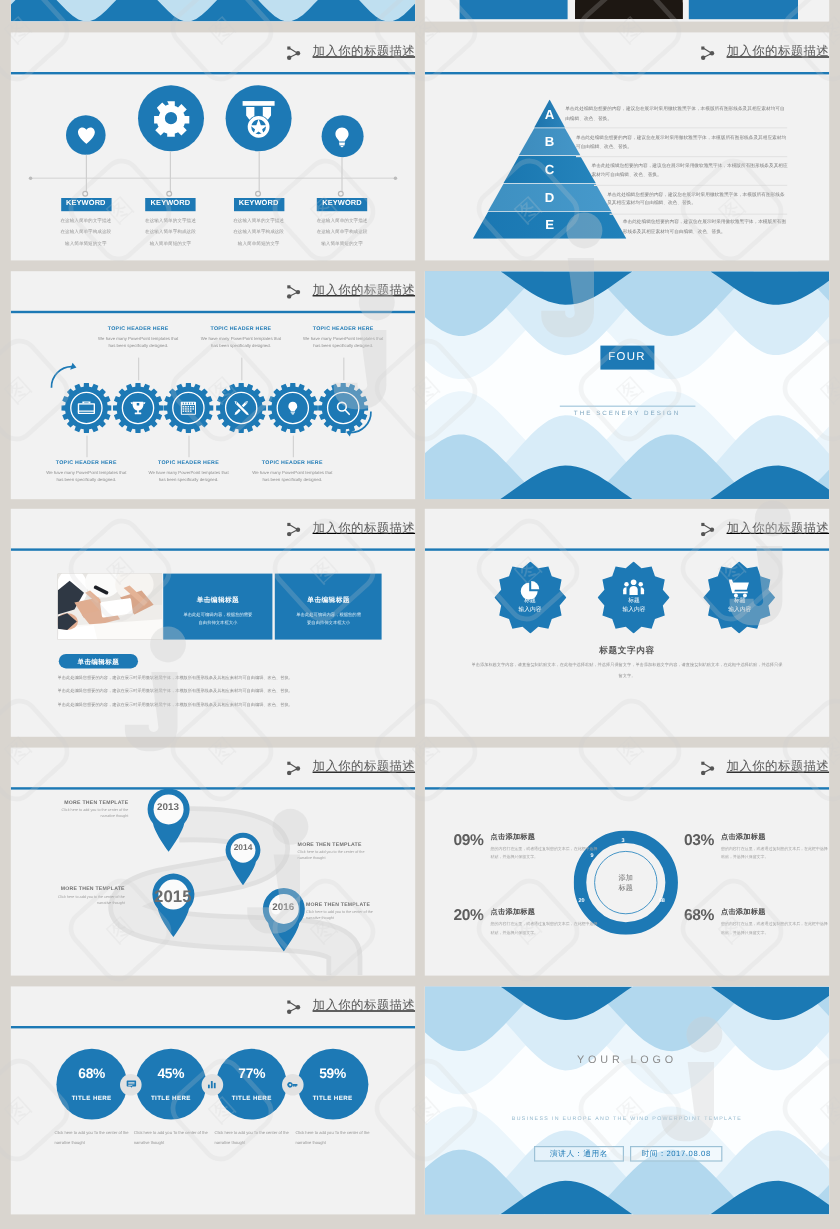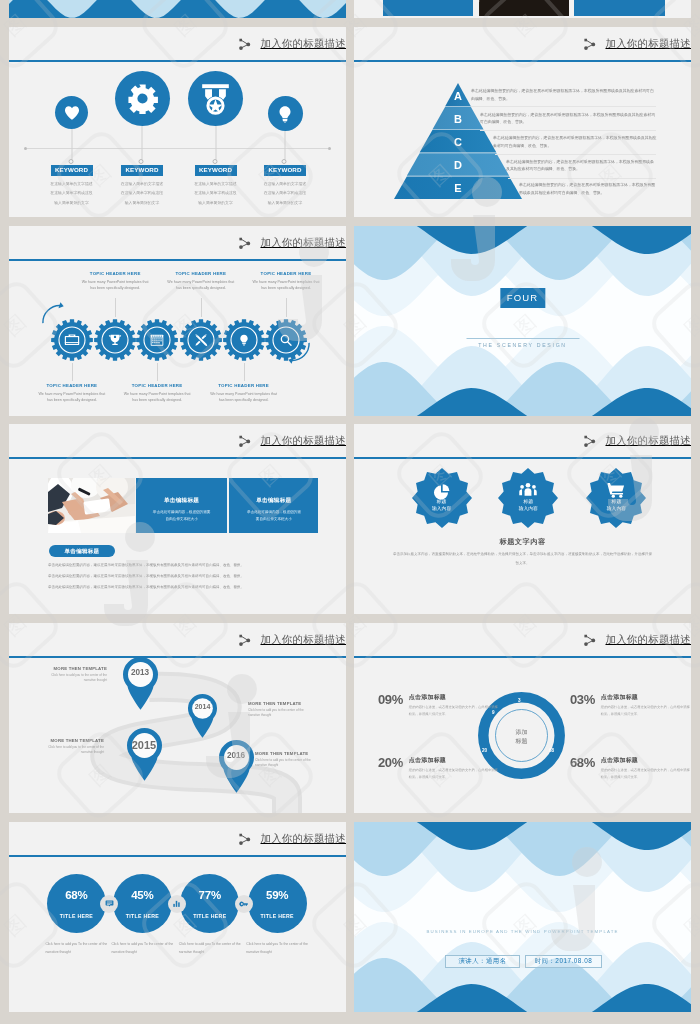--- a/index.html
+++ b/index.html
@@ -620,21 +620,21 @@
       <path d="M4.72 25.20 A 14.50 14.50 0 1 1 26.28 25.20 C 25.41 30.28 19.85 38.70 15.50 44.79 C 11.15 38.70 5.59 30.28 4.72 25.20 Z" fill="#1d79b5"></path>
       <circle cx="15.5" cy="15.5" r="10.37" fill="#fbfbfb"></circle>
     </svg>
     <div class="pin-yr" style="top:10.6px;font-size:7.0px;">2014</div>
   </div>
   <div class="pin" style="left:116.5px;top:103.5px;width:37.0px;height:54.9px;">
     <svg viewBox="0 0 37.0 54.9" style="width:37.0px;height:54.9px;">
       <path d="M5.49 30.21 A 17.50 17.50 0 1 1 31.51 30.21 C 30.46 36.33 23.75 46.50 18.50 53.85 C 13.25 46.50 6.54 36.33 5.49 30.21 Z" fill="#1d79b5"></path>
       <circle cx="18.5" cy="18.5" r="12.51" fill="#fbfbfb"></circle>
     </svg>
-    <div class="pin-yr" style="top:12.6px;font-size:11px;">2015</div>
+    <div class="pin-yr" style="top:12.6px;font-size:14px;">2015</div>
   </div>
   <div class="pin" style="left:208.5px;top:115.5px;width:37.0px;height:54.9px;">
     <svg viewBox="0 0 37.0 54.9" style="width:37.0px;height:54.9px;">
       <path d="M5.49 30.21 A 17.50 17.50 0 1 1 31.51 30.21 C 30.46 36.33 23.75 46.50 18.50 53.85 C 13.25 46.50 6.54 36.33 5.49 30.21 Z" fill="#1d79b5"></path>
       <circle cx="18.5" cy="18.5" r="12.51" fill="#fbfbfb"></circle>
     </svg>
     <div class="pin-yr" style="top:12.6px;font-size:8.2px;">2016</div>
   </div>
 </div>
 
@@ -778,20 +778,21 @@
           <path d="M0 190.0 L0.0 115.8 L4.7 111.6 L9.4 107.9 L14.0 104.8 L18.7 102.4 L23.4 100.8 L28.1 100.1 L32.8 100.1 L37.4 101.1 L42.1 102.8 L46.8 105.3 L51.5 108.5 L56.2 112.3 L60.8 116.6 L65.5 121.3 L70.2 126.2 L74.9 131.2 L79.6 136.2 L84.2 141.0 L88.9 145.6 L93.6 149.6 L98.3 153.1 L103.0 156.0 L107.7 158.1 L112.3 159.5 L117.0 160.0 L121.7 159.7 L126.4 158.5 L131.1 156.5 L135.7 153.8 L140.4 150.4 L145.1 146.4 L149.8 142.0 L154.5 137.2 L159.1 132.3 L163.8 127.2 L168.5 122.3 L173.2 117.5 L177.9 113.1 L182.5 109.2 L187.2 105.9 L191.9 103.3 L196.6 101.4 L201.3 100.3 L205.9 100.0 L210.6 100.6 L215.3 102.0 L220.0 104.2 L224.7 107.2 L229.3 110.8 L234.0 114.9 L238.7 119.4 L243.4 124.3 L248.1 129.3 L252.8 134.3 L257.4 139.2 L262.1 143.8 L266.8 148.1 L271.5 151.8 L276.2 155.0 L280.8 157.4 L285.5 159.1 L290.2 159.9 L294.9 159.9 L299.6 159.0 L304.2 157.4 L308.9 154.9 L313.6 151.8 L318.3 148.0 L323.0 143.8 L327.6 139.1 L332.3 134.2 L337.0 129.2 L337.0 190.0 Z" fill="#ecf6fc"></path>
           <path d="M0 190.0 L0.0 166.7 L4.7 171.2 L9.4 175.2 L14.0 178.6 L18.7 181.2 L23.4 183.0 L28.1 183.9 L32.8 183.9 L37.4 183.0 L42.1 181.3 L46.8 178.7 L51.5 175.3 L56.2 171.3 L60.8 166.8 L65.5 161.9 L70.2 156.6 L74.9 151.3 L79.6 145.9 L84.2 140.8 L88.9 135.9 L93.6 131.5 L98.3 127.7 L103.0 124.5 L107.7 122.2 L112.3 120.7 L117.0 120.0 L121.7 120.3 L126.4 121.4 L131.1 123.5 L135.7 126.3 L140.4 129.8 L145.1 134.0 L149.8 138.7 L154.5 143.7 L159.1 149.0 L163.8 154.4 L168.5 159.7 L173.2 164.8 L177.9 169.5 L182.5 173.7 L187.2 177.4 L191.9 180.3 L196.6 182.4 L201.3 183.6 L205.9 184.0 L210.6 183.5 L215.3 182.0 L220.0 179.8 L224.7 176.7 L229.3 173.0 L234.0 168.6 L238.7 163.8 L243.4 158.7 L248.1 153.4 L252.8 148.0 L257.4 142.7 L262.1 137.7 L266.8 133.2 L271.5 129.1 L276.2 125.7 L280.8 123.0 L285.5 121.1 L290.2 120.2 L294.9 120.1 L299.6 120.9 L304.2 122.6 L308.9 125.1 L313.6 128.4 L318.3 132.3 L323.0 136.8 L327.6 141.7 L332.3 146.9 L337.0 152.3 L337.0 190.0 Z" fill="#d8ecf8"></path>
           <path d="M0 190.0 L0.0 151.8 L4.7 147.6 L9.4 143.9 L14.0 140.8 L18.7 138.4 L23.4 136.8 L28.1 136.1 L32.8 136.1 L37.4 137.1 L42.1 138.8 L46.8 141.3 L51.5 144.5 L56.2 148.3 L60.8 152.6 L65.5 157.3 L70.2 162.2 L74.9 167.2 L79.6 172.2 L84.2 177.0 L88.9 181.6 L93.6 185.6 L98.3 189.1 L103.0 192.0 L107.7 194.1 L112.3 195.5 L117.0 196.0 L121.7 195.7 L126.4 194.5 L131.1 192.5 L135.7 189.8 L140.4 186.4 L145.1 182.4 L149.8 178.0 L154.5 173.2 L159.1 168.3 L163.8 163.2 L168.5 158.3 L173.2 153.5 L177.9 149.1 L182.5 145.2 L187.2 141.9 L191.9 139.3 L196.6 137.4 L201.3 136.3 L205.9 136.0 L210.6 136.6 L215.3 138.0 L220.0 140.2 L224.7 143.2 L229.3 146.8 L234.0 150.9 L238.7 155.4 L243.4 160.3 L248.1 165.3 L252.8 170.3 L257.4 175.2 L262.1 179.8 L266.8 184.1 L271.5 187.8 L276.2 191.0 L280.8 193.4 L285.5 195.1 L290.2 195.9 L294.9 195.9 L299.6 195.0 L304.2 193.4 L308.9 190.9 L313.6 187.8 L318.3 184.0 L323.0 179.8 L327.6 175.1 L332.3 170.2 L337.0 165.2 L337.0 190.0 Z" fill="#b2d8ee"></path>
           <path d="M0 190.0 L0.0 191.2 L4.7 194.0 L9.4 196.5 L14.0 198.6 L18.7 200.2 L23.4 201.4 L28.1 201.9 L32.8 201.9 L37.4 201.4 L42.1 200.3 L46.8 198.7 L51.5 196.6 L56.2 194.1 L60.8 191.3 L65.5 188.2 L70.2 184.9 L74.9 181.5 L79.6 178.2 L84.2 175.0 L88.9 171.9 L93.6 169.2 L98.3 166.8 L103.0 164.8 L107.7 163.4 L112.3 162.4 L117.0 162.0 L121.7 162.2 L126.4 162.9 L131.1 164.2 L135.7 165.9 L140.4 168.1 L145.1 170.7 L149.8 173.7 L154.5 176.8 L159.1 180.1 L163.8 183.5 L168.5 186.8 L173.2 190.0 L177.9 192.9 L182.5 195.6 L187.2 197.8 L191.9 199.7 L196.6 201.0 L201.3 201.8 L205.9 202.0 L210.6 201.7 L215.3 200.8 L220.0 199.4 L224.7 197.4 L229.3 195.1 L234.0 192.4 L238.7 189.4 L243.4 186.2 L248.1 182.8 L252.8 179.5 L257.4 176.2 L262.1 173.1 L266.8 170.2 L271.5 167.7 L276.2 165.5 L280.8 163.9 L285.5 162.7 L290.2 162.1 L294.9 162.0 L299.6 162.6 L304.2 163.6 L308.9 165.2 L313.6 167.2 L318.3 169.7 L323.0 172.5 L327.6 175.6 L332.3 178.8 L337.0 182.2 L337.0 190.0 Z" fill="#1b79b4"></path>
         </g>
         <path d="M0 190.0 L0.0 115.8 L4.7 111.6 L9.4 107.9 L14.0 104.8 L18.7 102.4 L23.4 100.8 L28.1 100.1 L32.8 100.1 L37.4 101.1 L42.1 102.8 L46.8 105.3 L51.5 108.5 L56.2 112.3 L60.8 116.6 L65.5 121.3 L70.2 126.2 L74.9 131.2 L79.6 136.2 L84.2 141.0 L88.9 145.6 L93.6 149.6 L98.3 153.1 L103.0 156.0 L107.7 158.1 L112.3 159.5 L117.0 160.0 L121.7 159.7 L126.4 158.5 L131.1 156.5 L135.7 153.8 L140.4 150.4 L145.1 146.4 L149.8 142.0 L154.5 137.2 L159.1 132.3 L163.8 127.2 L168.5 122.3 L173.2 117.5 L177.9 113.1 L182.5 109.2 L187.2 105.9 L191.9 103.3 L196.6 101.4 L201.3 100.3 L205.9 100.0 L210.6 100.6 L215.3 102.0 L220.0 104.2 L224.7 107.2 L229.3 110.8 L234.0 114.9 L238.7 119.4 L243.4 124.3 L248.1 129.3 L252.8 134.3 L257.4 139.2 L262.1 143.8 L266.8 148.1 L271.5 151.8 L276.2 155.0 L280.8 157.4 L285.5 159.1 L290.2 159.9 L294.9 159.9 L299.6 159.0 L304.2 157.4 L308.9 154.9 L313.6 151.8 L318.3 148.0 L323.0 143.8 L327.6 139.1 L332.3 134.2 L337.0 129.2 L337.0 190.0 Z" fill="#ecf6fc"></path>
         <path d="M0 190.0 L0.0 166.7 L4.7 171.2 L9.4 175.2 L14.0 178.6 L18.7 181.2 L23.4 183.0 L28.1 183.9 L32.8 183.9 L37.4 183.0 L42.1 181.3 L46.8 178.7 L51.5 175.3 L56.2 171.3 L60.8 166.8 L65.5 161.9 L70.2 156.6 L74.9 151.3 L79.6 145.9 L84.2 140.8 L88.9 135.9 L93.6 131.5 L98.3 127.7 L103.0 124.5 L107.7 122.2 L112.3 120.7 L117.0 120.0 L121.7 120.3 L126.4 121.4 L131.1 123.5 L135.7 126.3 L140.4 129.8 L145.1 134.0 L149.8 138.7 L154.5 143.7 L159.1 149.0 L163.8 154.4 L168.5 159.7 L173.2 164.8 L177.9 169.5 L182.5 173.7 L187.2 177.4 L191.9 180.3 L196.6 182.4 L201.3 183.6 L205.9 184.0 L210.6 183.5 L215.3 182.0 L220.0 179.8 L224.7 176.7 L229.3 173.0 L234.0 168.6 L238.7 163.8 L243.4 158.7 L248.1 153.4 L252.8 148.0 L257.4 142.7 L262.1 137.7 L266.8 133.2 L271.5 129.1 L276.2 125.7 L280.8 123.0 L285.5 121.1 L290.2 120.2 L294.9 120.1 L299.6 120.9 L304.2 122.6 L308.9 125.1 L313.6 128.4 L318.3 132.3 L323.0 136.8 L327.6 141.7 L332.3 146.9 L337.0 152.3 L337.0 190.0 Z" fill="#d8ecf8"></path>
         <path d="M0 190.0 L0.0 151.8 L4.7 147.6 L9.4 143.9 L14.0 140.8 L18.7 138.4 L23.4 136.8 L28.1 136.1 L32.8 136.1 L37.4 137.1 L42.1 138.8 L46.8 141.3 L51.5 144.5 L56.2 148.3 L60.8 152.6 L65.5 157.3 L70.2 162.2 L74.9 167.2 L79.6 172.2 L84.2 177.0 L88.9 181.6 L93.6 185.6 L98.3 189.1 L103.0 192.0 L107.7 194.1 L112.3 195.5 L117.0 196.0 L121.7 195.7 L126.4 194.5 L131.1 192.5 L135.7 189.8 L140.4 186.4 L145.1 182.4 L149.8 178.0 L154.5 173.2 L159.1 168.3 L163.8 163.2 L168.5 158.3 L173.2 153.5 L177.9 149.1 L182.5 145.2 L187.2 141.9 L191.9 139.3 L196.6 137.4 L201.3 136.3 L205.9 136.0 L210.6 136.6 L215.3 138.0 L220.0 140.2 L224.7 143.2 L229.3 146.8 L234.0 150.9 L238.7 155.4 L243.4 160.3 L248.1 165.3 L252.8 170.3 L257.4 175.2 L262.1 179.8 L266.8 184.1 L271.5 187.8 L276.2 191.0 L280.8 193.4 L285.5 195.1 L290.2 195.9 L294.9 195.9 L299.6 195.0 L304.2 193.4 L308.9 190.9 L313.6 187.8 L318.3 184.0 L323.0 179.8 L327.6 175.1 L332.3 170.2 L337.0 165.2 L337.0 190.0 Z" fill="#b2d8ee"></path>
         <path d="M0 190.0 L0.0 191.2 L4.7 194.0 L9.4 196.5 L14.0 198.6 L18.7 200.2 L23.4 201.4 L28.1 201.9 L32.8 201.9 L37.4 201.4 L42.1 200.3 L46.8 198.7 L51.5 196.6 L56.2 194.1 L60.8 191.3 L65.5 188.2 L70.2 184.9 L74.9 181.5 L79.6 178.2 L84.2 175.0 L88.9 171.9 L93.6 169.2 L98.3 166.8 L103.0 164.8 L107.7 163.4 L112.3 162.4 L117.0 162.0 L121.7 162.2 L126.4 162.9 L131.1 164.2 L135.7 165.9 L140.4 168.1 L145.1 170.7 L149.8 173.7 L154.5 176.8 L159.1 180.1 L163.8 183.5 L168.5 186.8 L173.2 190.0 L177.9 192.9 L182.5 195.6 L187.2 197.8 L191.9 199.7 L196.6 201.0 L201.3 201.8 L205.9 202.0 L210.6 201.7 L215.3 200.8 L220.0 199.4 L224.7 197.4 L229.3 195.1 L234.0 192.4 L238.7 189.4 L243.4 186.2 L248.1 182.8 L252.8 179.5 L257.4 176.2 L262.1 173.1 L266.8 170.2 L271.5 167.7 L276.2 165.5 L280.8 163.9 L285.5 162.7 L290.2 162.1 L294.9 162.0 L299.6 162.6 L304.2 163.6 L308.9 165.2 L313.6 167.2 L318.3 169.7 L323.0 172.5 L327.6 175.6 L332.3 178.8 L337.0 182.2 L337.0 190.0 Z" fill="#1b79b4"></path>
       </svg>
+  <div class="tk-logo">YOUR LOGO</div>
   <div class="tk-sub">BUSINESS IN EUROPE AND THE WIND POWERPOINT TEMPLATE</div>
   <div class="tk-box" style="left:91px;width:75px;">演讲人：通用名</div>
   <div class="tk-box" style="left:171px;width:77px;">时间：2017.08.08</div>
 </div>
 </div>
 <div class="wm">
     <div class="wm-tile" style="left:-40px;top:-30px;">
       <svg width="110" height="110" viewBox="0 0 110 110">
         <g transform="rotate(-42 55 55)" fill="none" stroke="#cfcfcf" stroke-width="4">
           <rect x="22" y="22" width="66" height="66" rx="14"></rect>

